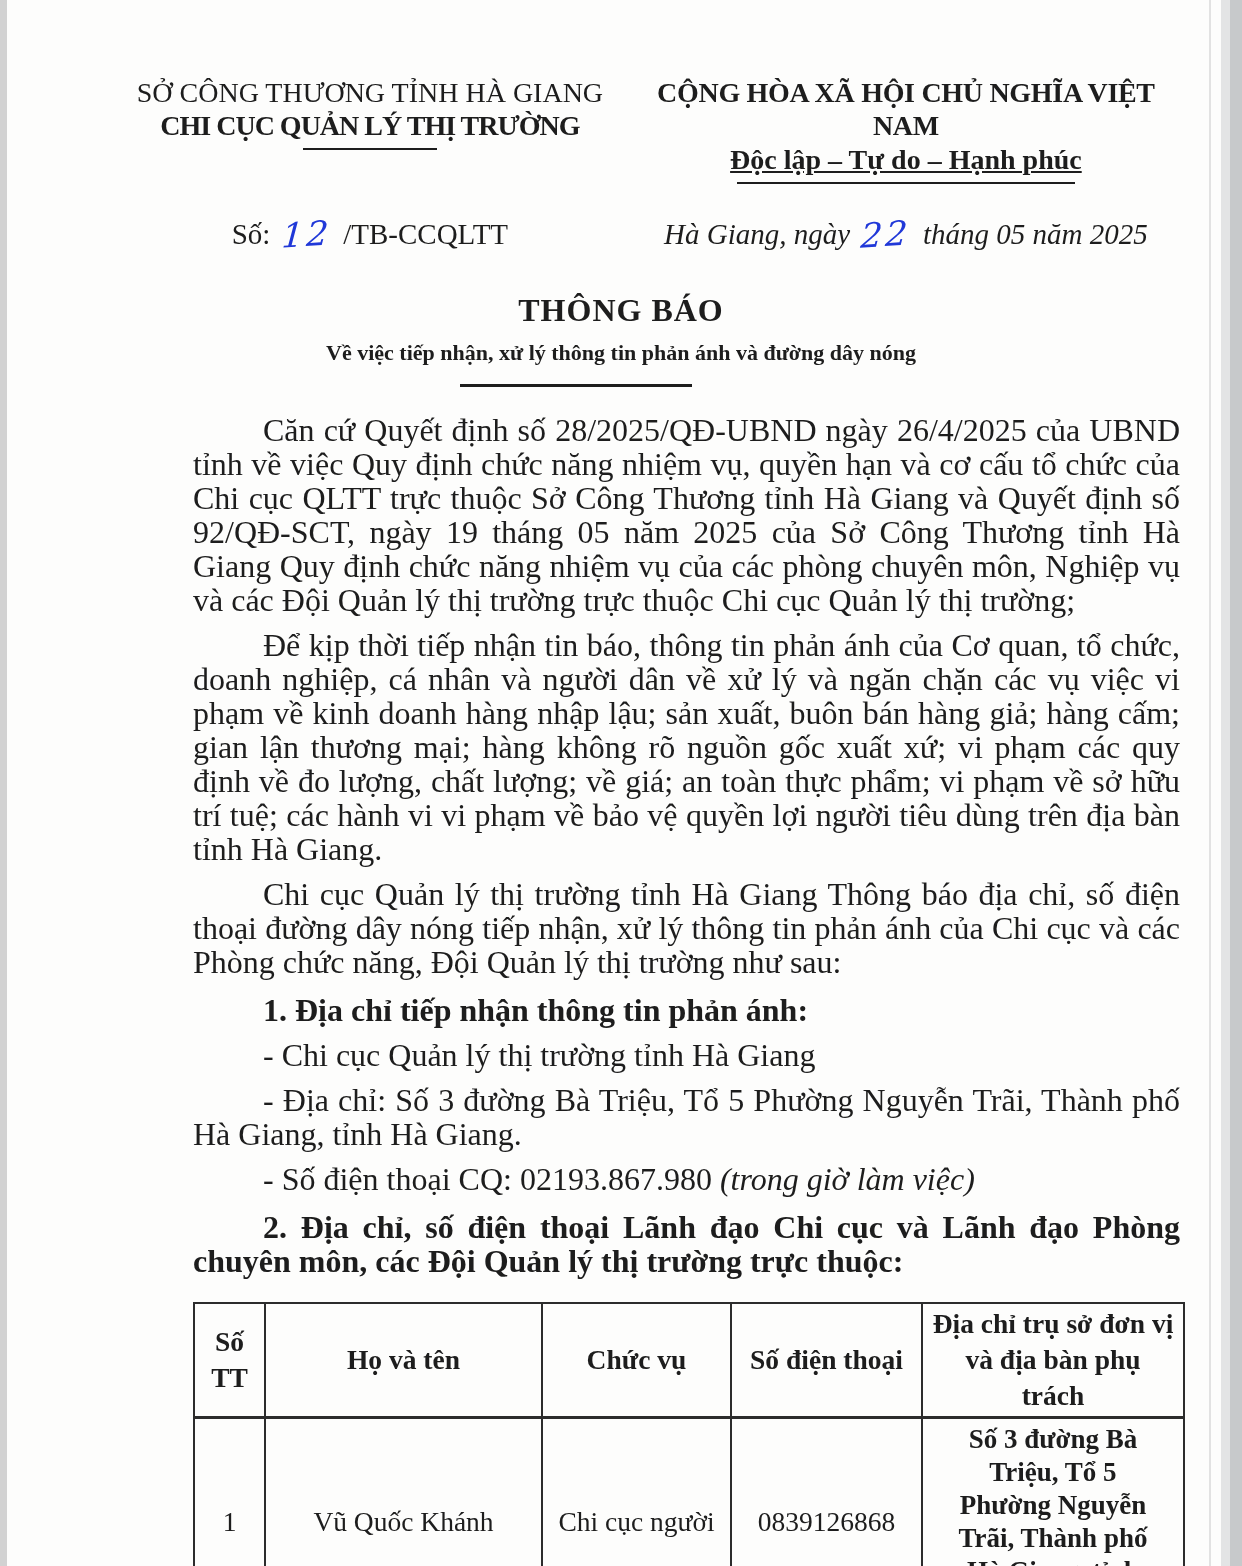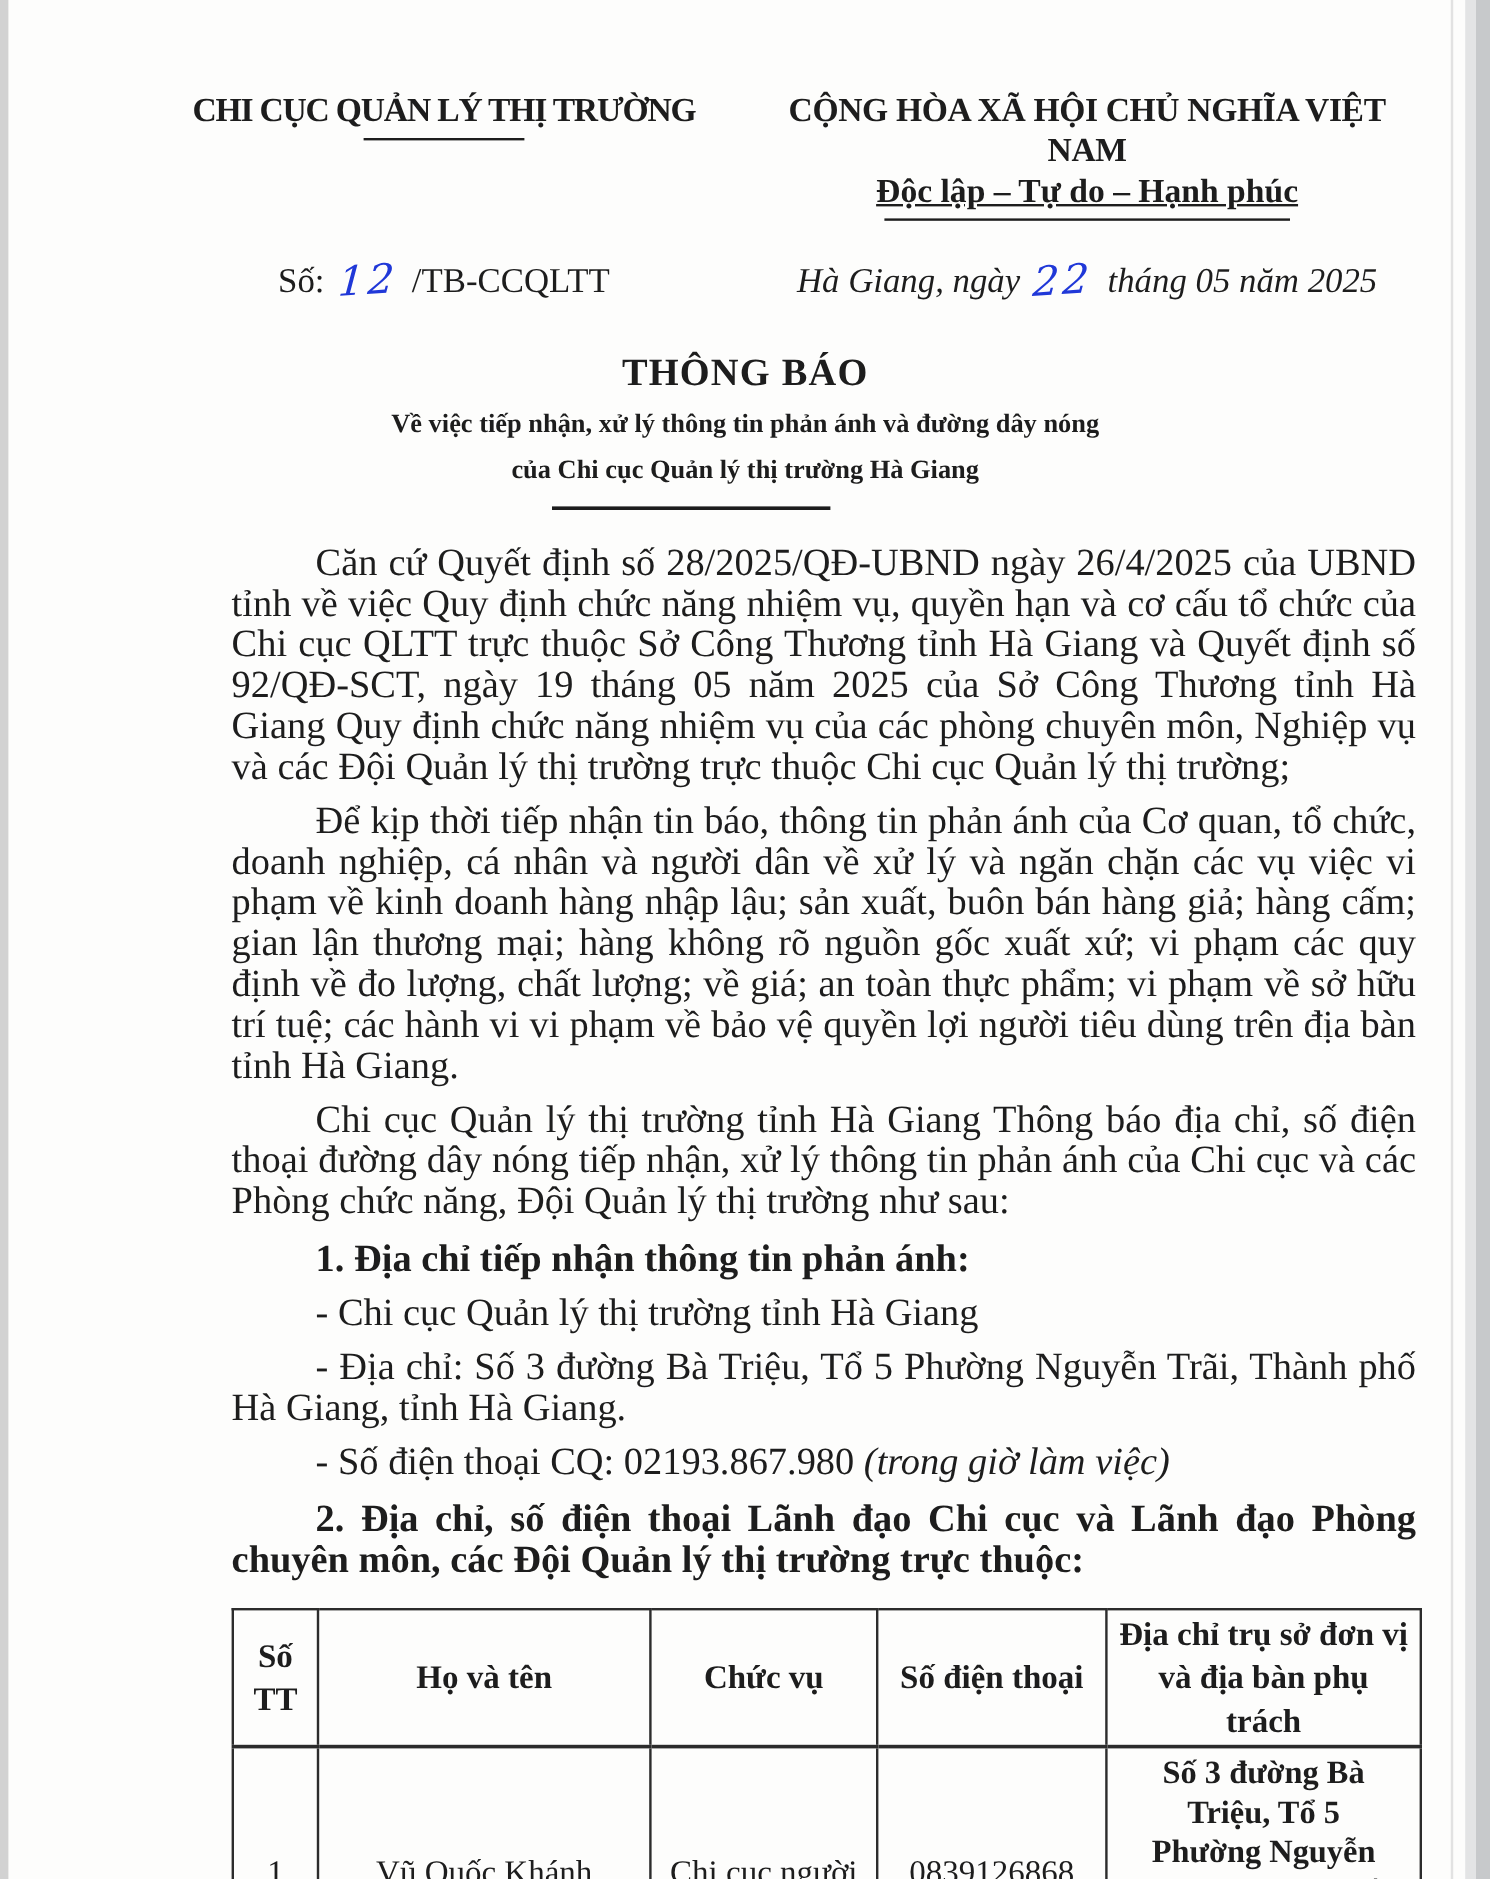--- a/index.html
+++ b/index.html
@@ -85,20 +85,21 @@
 <div class="page">
   <div class="edge-left"></div>
   <div class="edge-right-soft"></div>
   <div class="edge-right"></div>
   <div class="fold-line"></div>
 
   <div class="content">
 
     <div class="header-row">
       <div class="hdr-left">
+        <div class="org1">SỞ CÔNG THƯƠNG TỈNH HÀ GIANG</div>
         <div class="org2">CHI CỤC QUẢN LÝ THỊ TRƯỜNG</div>
         <div class="uline uline-left"></div>
       </div>
       <div class="hdr-right">
         <div class="motto1">CỘNG HÒA XÃ HỘI CHỦ NGHĨA VIỆT NAM</div>
         <div class="motto2">Độc lập – Tự do – Hạnh phúc</div>
         <div class="uline uline-right"></div>
       </div>
     </div>
 
@@ -110,21 +111,20 @@
       </div>
       <div class="ref-right">
         <span>Hà Giang, ngày</span>
         <span class="handwriting">22</span>
         <span>tháng 05 năm 2025</span>
       </div>
     </div>
 
     <div class="title">THÔNG BÁO</div>
     <div class="subtitle first">Về việc tiếp nhận, xử lý thông tin phản ánh và đường dây nóng</div>
-    <div class="subtitle">của Chi cục Quản lý thị trường Hà Giang</div>
     <div class="title-underline"></div>
 
     <div class="bodytext">
       <p class="body first-para">Căn cứ Quyết định số 28/2025/QĐ-UBND ngày 26/4/2025 của UBND tỉnh về việc Quy định chức năng nhiệm vụ, quyền hạn và cơ cấu tổ chức của Chi cục QLTT trực thuộc Sở Công Thương tỉnh Hà Giang và Quyết định số 92/QĐ-SCT, ngày 19 tháng 05 năm 2025 của Sở Công Thương tỉnh Hà Giang Quy định chức năng nhiệm vụ của các phòng chuyên môn, Nghiệp vụ và các Đội Quản lý thị trường trực thuộc Chi cục Quản lý thị trường;</p>
       <p class="body">Để kịp thời tiếp nhận tin báo, thông tin phản ánh của Cơ quan, tổ chức, doanh nghiệp, cá nhân và người dân về xử lý và ngăn chặn các vụ việc vi phạm về kinh doanh hàng nhập lậu; sản xuất, buôn bán hàng giả; hàng cấm; gian lận thương mại; hàng không rõ nguồn gốc xuất xứ; vi phạm các quy định về đo lượng, chất lượng; về giá; an toàn thực phẩm; vi phạm về sở hữu trí tuệ; các hành vi vi phạm về bảo vệ quyền lợi người tiêu dùng trên địa bàn tỉnh Hà Giang.</p>
       <p class="body">Chi cục Quản lý thị trường tỉnh Hà Giang Thông báo địa chỉ, số điện thoại đường dây nóng tiếp nhận, xử lý thông tin phản ánh của Chi cục và các Phòng chức năng, Đội Quản lý thị trường như sau:</p>
 
       <p class="body sect-heading">1. Địa chỉ tiếp nhận thông tin phản ánh:</p>
       <p class="body">- Chi cục Quản lý thị trường tỉnh Hà Giang</p>
       <p class="body">- Địa chỉ: Số 3 đường Bà Triệu, Tổ 5 Phường Nguyễn Trãi, Thành phố Hà Giang, tỉnh Hà Giang.</p>

